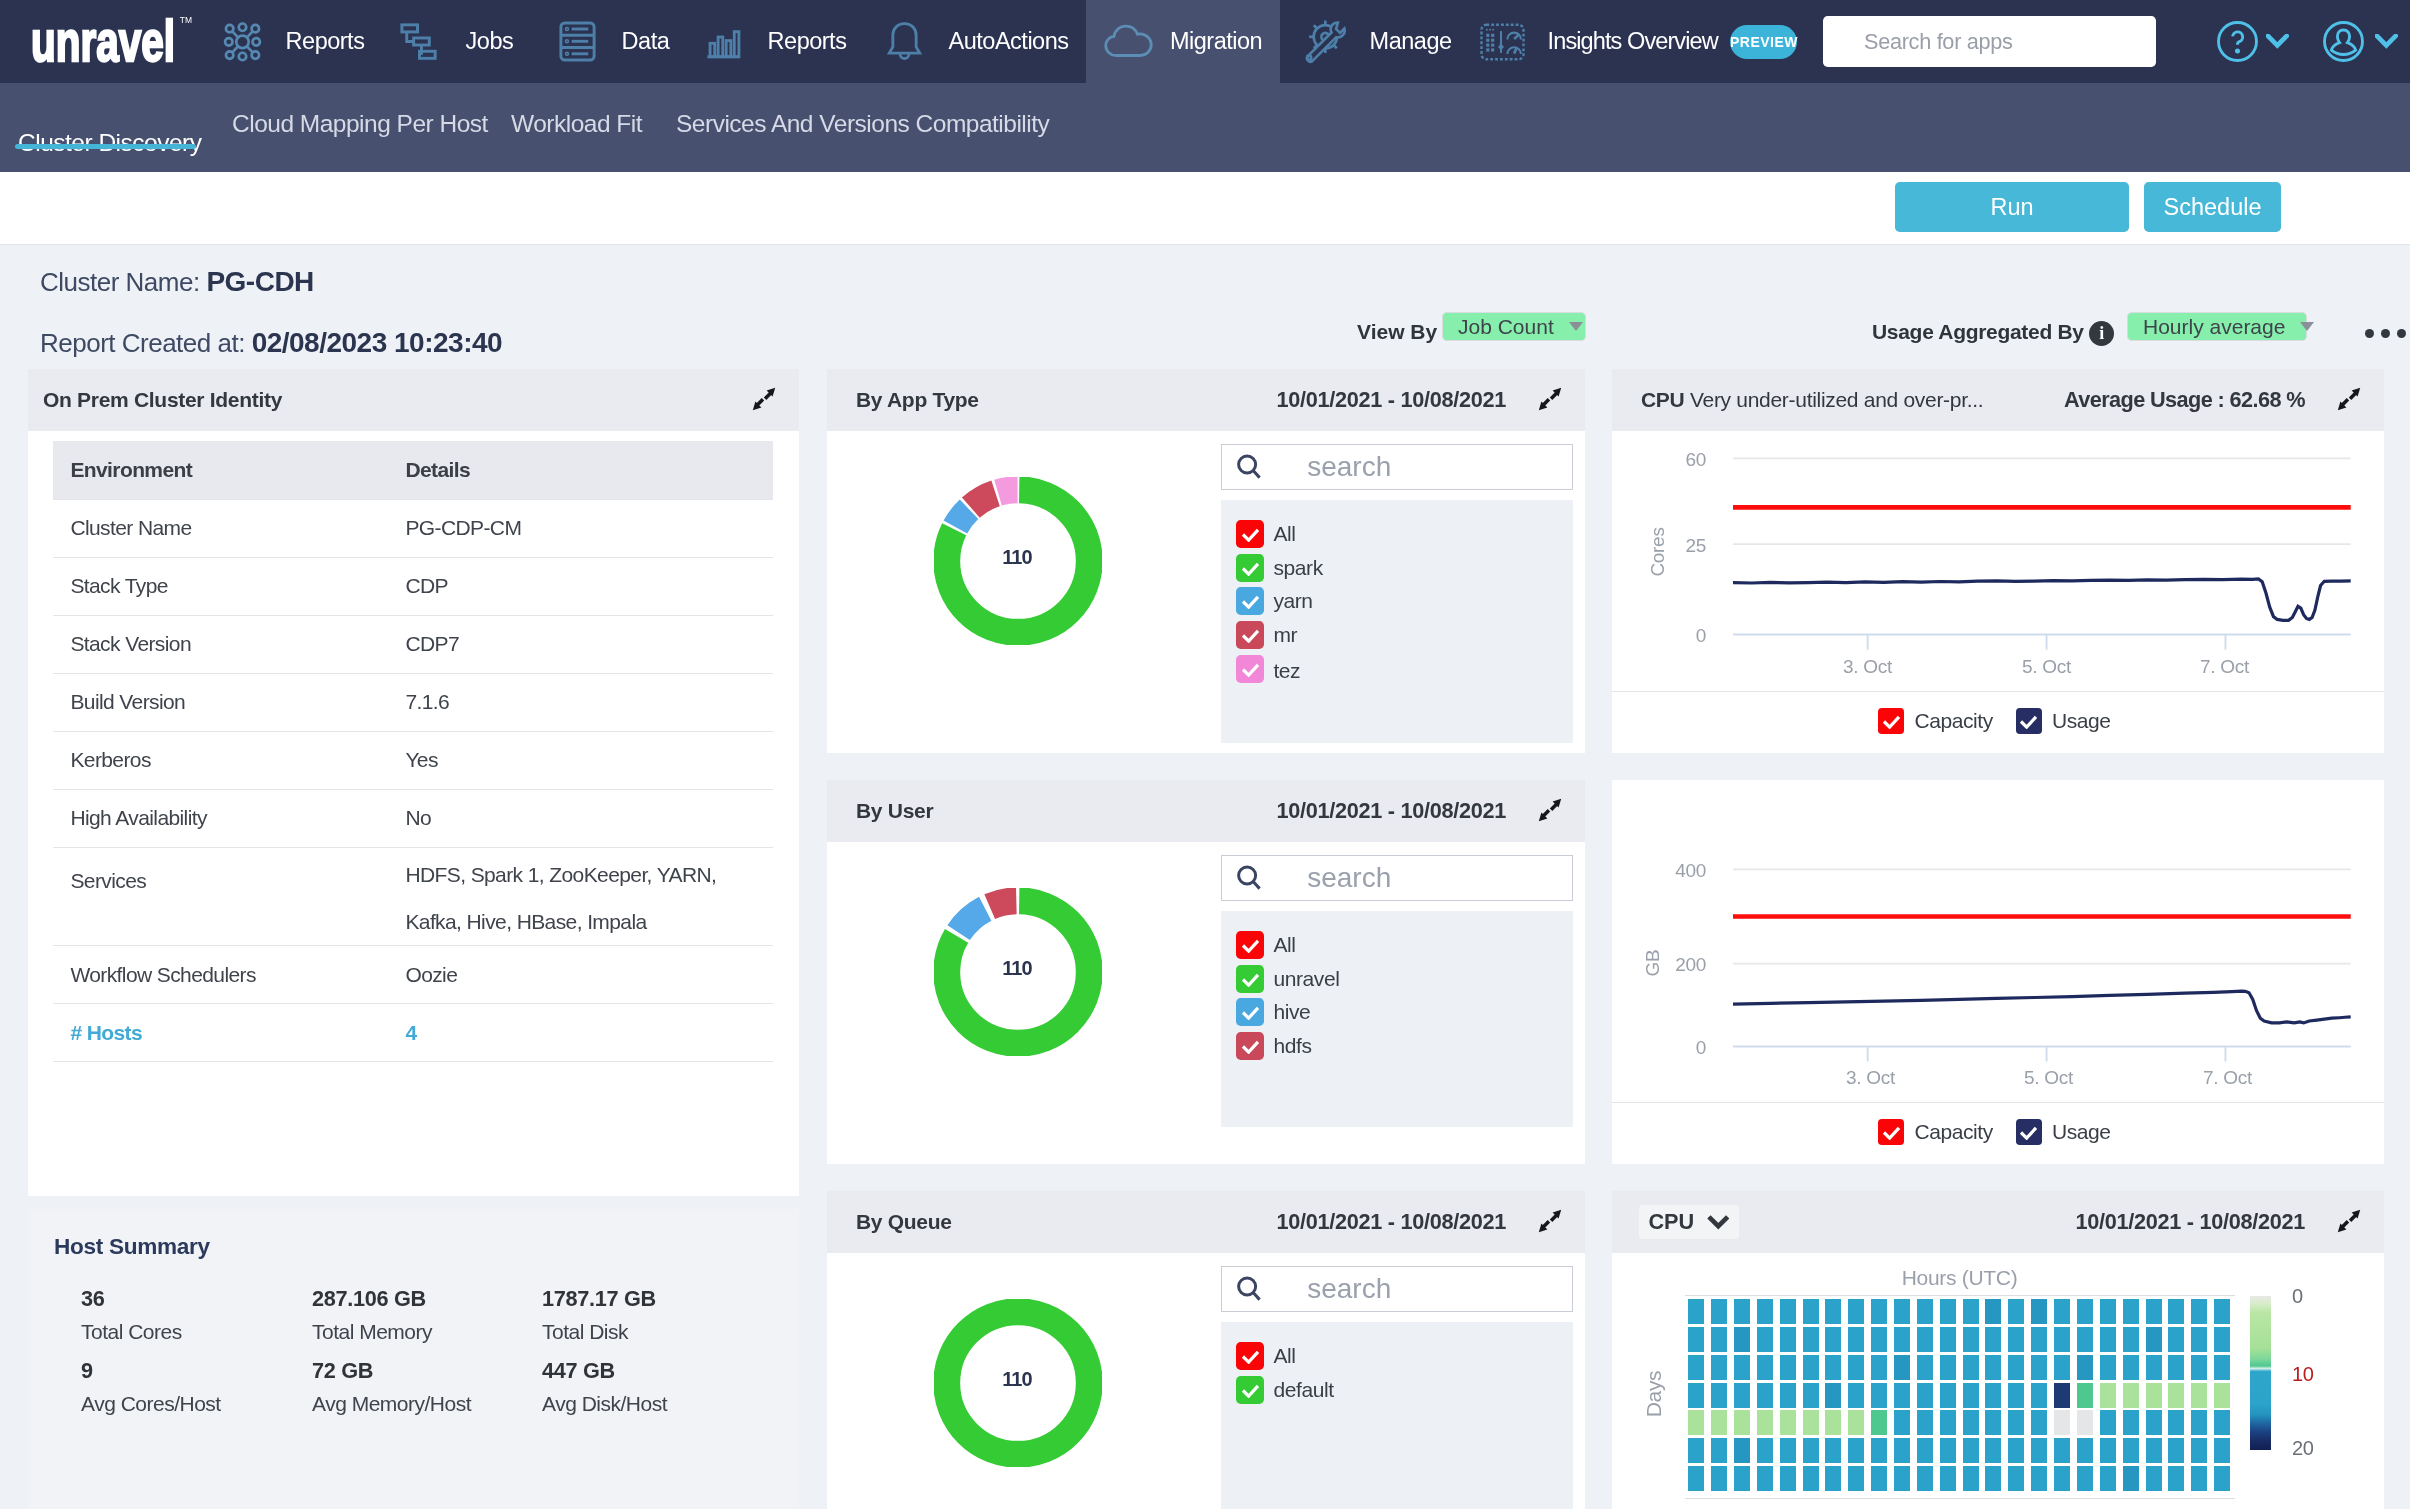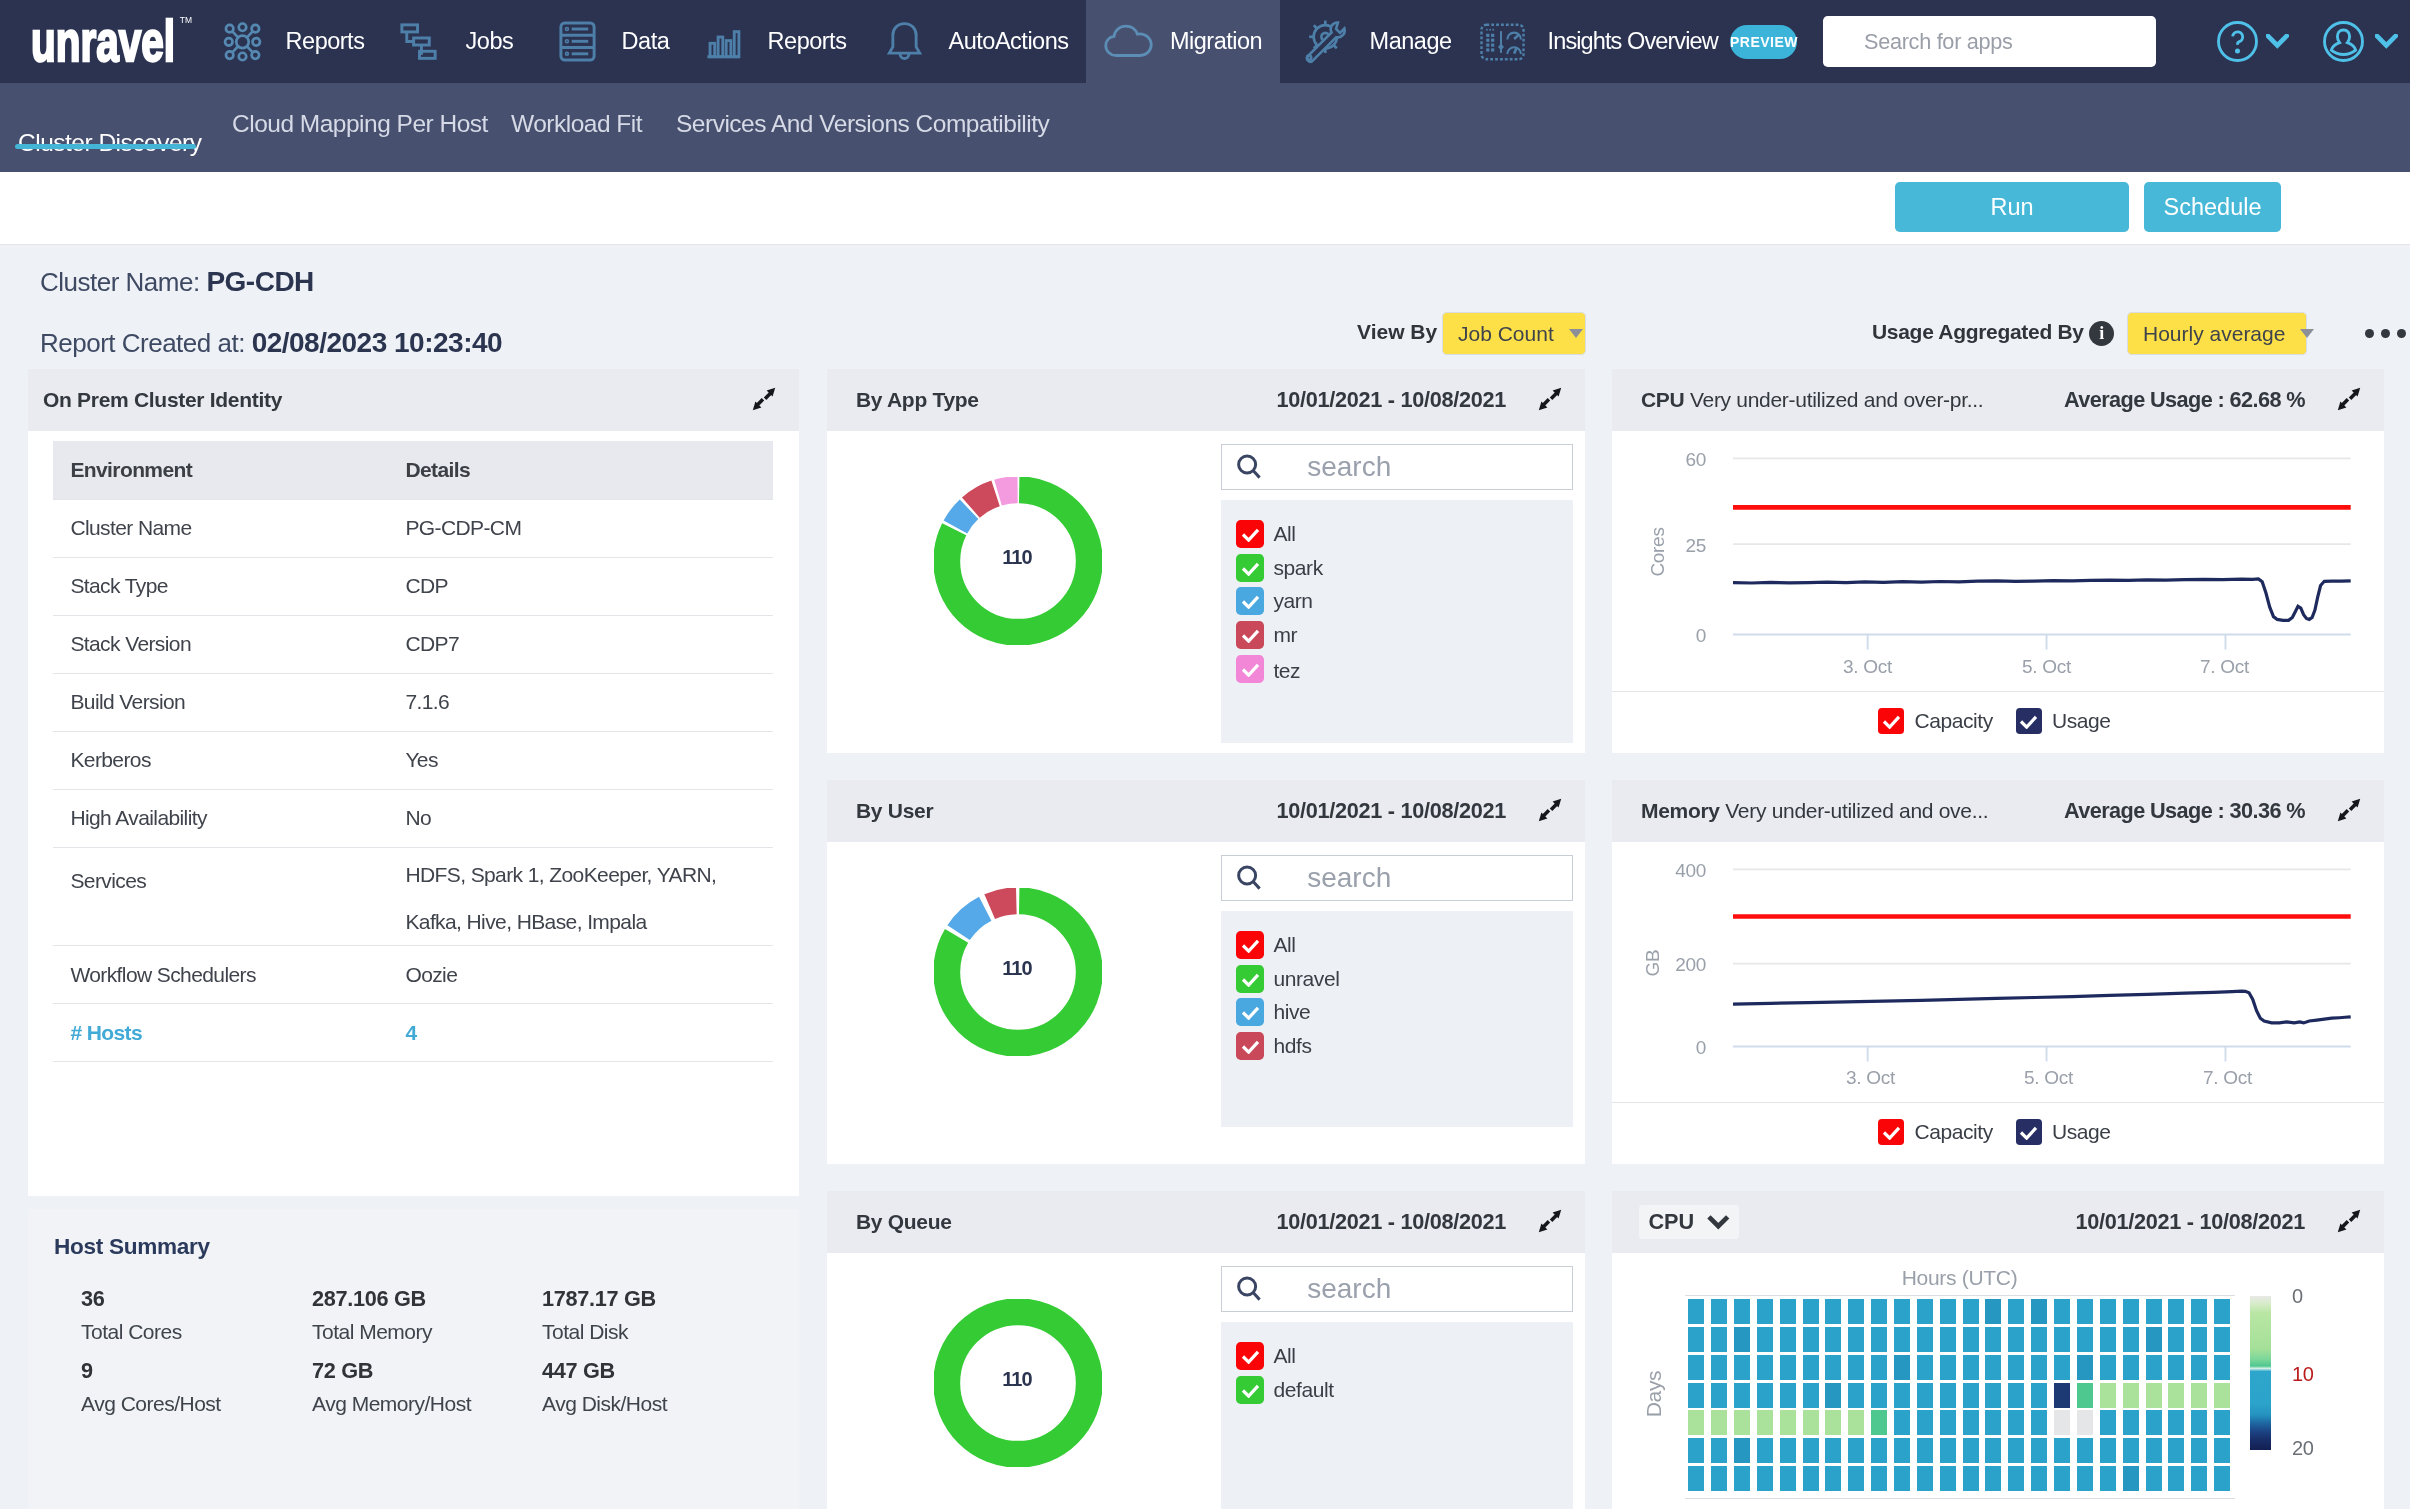--- a/index.html
+++ b/index.html
@@ -21,21 +21,21 @@
 
 
 #band { position:absolute; left:0; top:172px; width:2411px; height:73px; background:#fff; border-bottom:1.9px solid #e3e5e9; }
 .btn { position:absolute; top:10.4px; height:50px; background:#47b8d8; color:#fff; font-size:23.5px; border-radius:4.7px; display:flex; align-items:center; justify-content:center; }
 
 
 #ttl1 { position:absolute; left:40px; top:266px; font-size:26px; letter-spacing:-0.5px; color:#3e4a63; }
 #ttl1 b { color:#2b3550; font-size:28px; }
 #ttl2 { position:absolute; left:40px; top:327px; font-size:26px; letter-spacing:-0.5px; color:#3e4a63; }
 #ttl2 b { color:#2b3550; font-size:28px; }
-.selbox { position:absolute; height:43px; background:#fde047; border:1.9px solid #d9dce2; border-radius:4.7px; font-size:21px; color:#3e434c; display:flex; align-items:center; padding:0 15px; justify-content:space-between; white-space:nowrap; }
+.selbox { position:absolute; height:29px; background:#86efac; border:1.9px solid #d9dce2; border-radius:4.7px; font-size:21px; color:#3e434c; display:flex; align-items:center; padding:0 15px; justify-content:space-between; white-space:nowrap; }
 .caret { width:0; height:0; border-left:7.5px solid transparent; border-right:7.5px solid transparent; border-top:9.4px solid #8b8f98; margin-left:15px; flex:none; }
 .lbl-b { position:absolute; font-size:21px; font-weight:bold; color:#30343b; }
 
 
 .panel { position:absolute; background:#fff; }
 .phead { position:absolute; left:0; top:0; width:100%; height:62px; background:#e9ebf1; display:flex; align-items:center; }
 .ptitle { font-size:21px; font-weight:bold; color:#33373e; margin-left:29px; letter-spacing:-0.3px; }
 .pdate { font-size:21.7px; font-weight:bold; color:#33373e; position:absolute; right:79px; letter-spacing:-0.3px; }
 .pexp { position:absolute; right:21px; top:16px; }
 
@@ -521,30 +521,20 @@
       </span>Capacity
     <span class="lgbox" style="background:#262e63; margin-left:22.6px;">
         <svg width="19" height="15" viewBox="0 0 20 16">
           <path d="M2 8 L8 14 L18 3" fill="none" stroke="#fff" stroke-width="3.4"></path>
         </svg>
       </span>Usage
   </div>
 </div>
 
 <div class="panel" id="mem" style="left:1612px; top:780px; width:772px; height:384px;">
-  <div class="phead">
-      <span class="ptitle"><b>Memory</b>&nbsp;<span style="font-weight:normal;">Very under-utilized and ove...</span></span>
-      <span class="pdate" style="letter-spacing:-0.6px;">Average Usage : 30.36 %</span>
-      <span class="pexp"><svg width="28" height="28" viewBox="0 0 30 30" fill="#15171b">
-          <polygon points="27,3 24.2,12.2 17.8,5.8"></polygon>
-          <rect x="14.8" y="9.7" width="9" height="3.8" transform="rotate(-45 19.3 11.6)"></rect>
-          <polygon points="3,27 5.8,17.8 12.2,24.2"></polygon>
-          <rect x="6.2" y="16.5" width="9" height="3.8" transform="rotate(-45 10.7 18.4)"></rect>
-        </svg></span>
-    </div>
   <div class="axlbl rot" style="left:28px; top:172px;">GB</div>
   <div class="axlbl" style="left:42px; top:80px; width:52px; text-align:right;">400</div>
   <div class="axlbl" style="left:42px; top:174px; width:52px; text-align:right;">200</div>
   <div class="axlbl" style="left:42px; top:257px; width:52px; text-align:right;">0</div>
   <svg class="abs" style="left:121px; top:64px;" width="629" height="226" viewBox="0 0 668 240">
     <line x1="0" y1="27" x2="656" y2="27" stroke="#e7e7e7" stroke-width="2"></line>
     <line x1="0" y1="127" x2="656" y2="127" stroke="#e7e7e7" stroke-width="2"></line>
     <line x1="0" y1="215" x2="656" y2="215" stroke="#cfdcec" stroke-width="2"></line>
     <line x1="143" y1="215" x2="143" y2="231" stroke="#cfdcec" stroke-width="2"></line>
     <line x1="333" y1="215" x2="333" y2="231" stroke="#cfdcec" stroke-width="2"></line>

